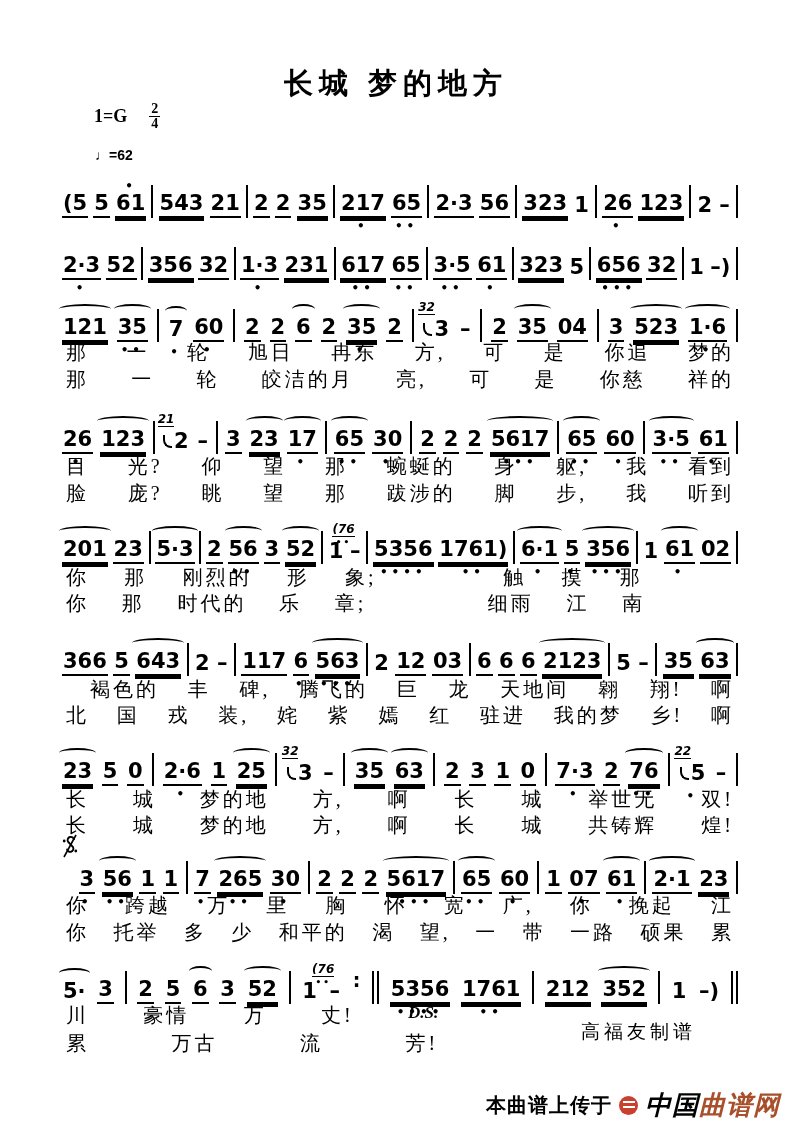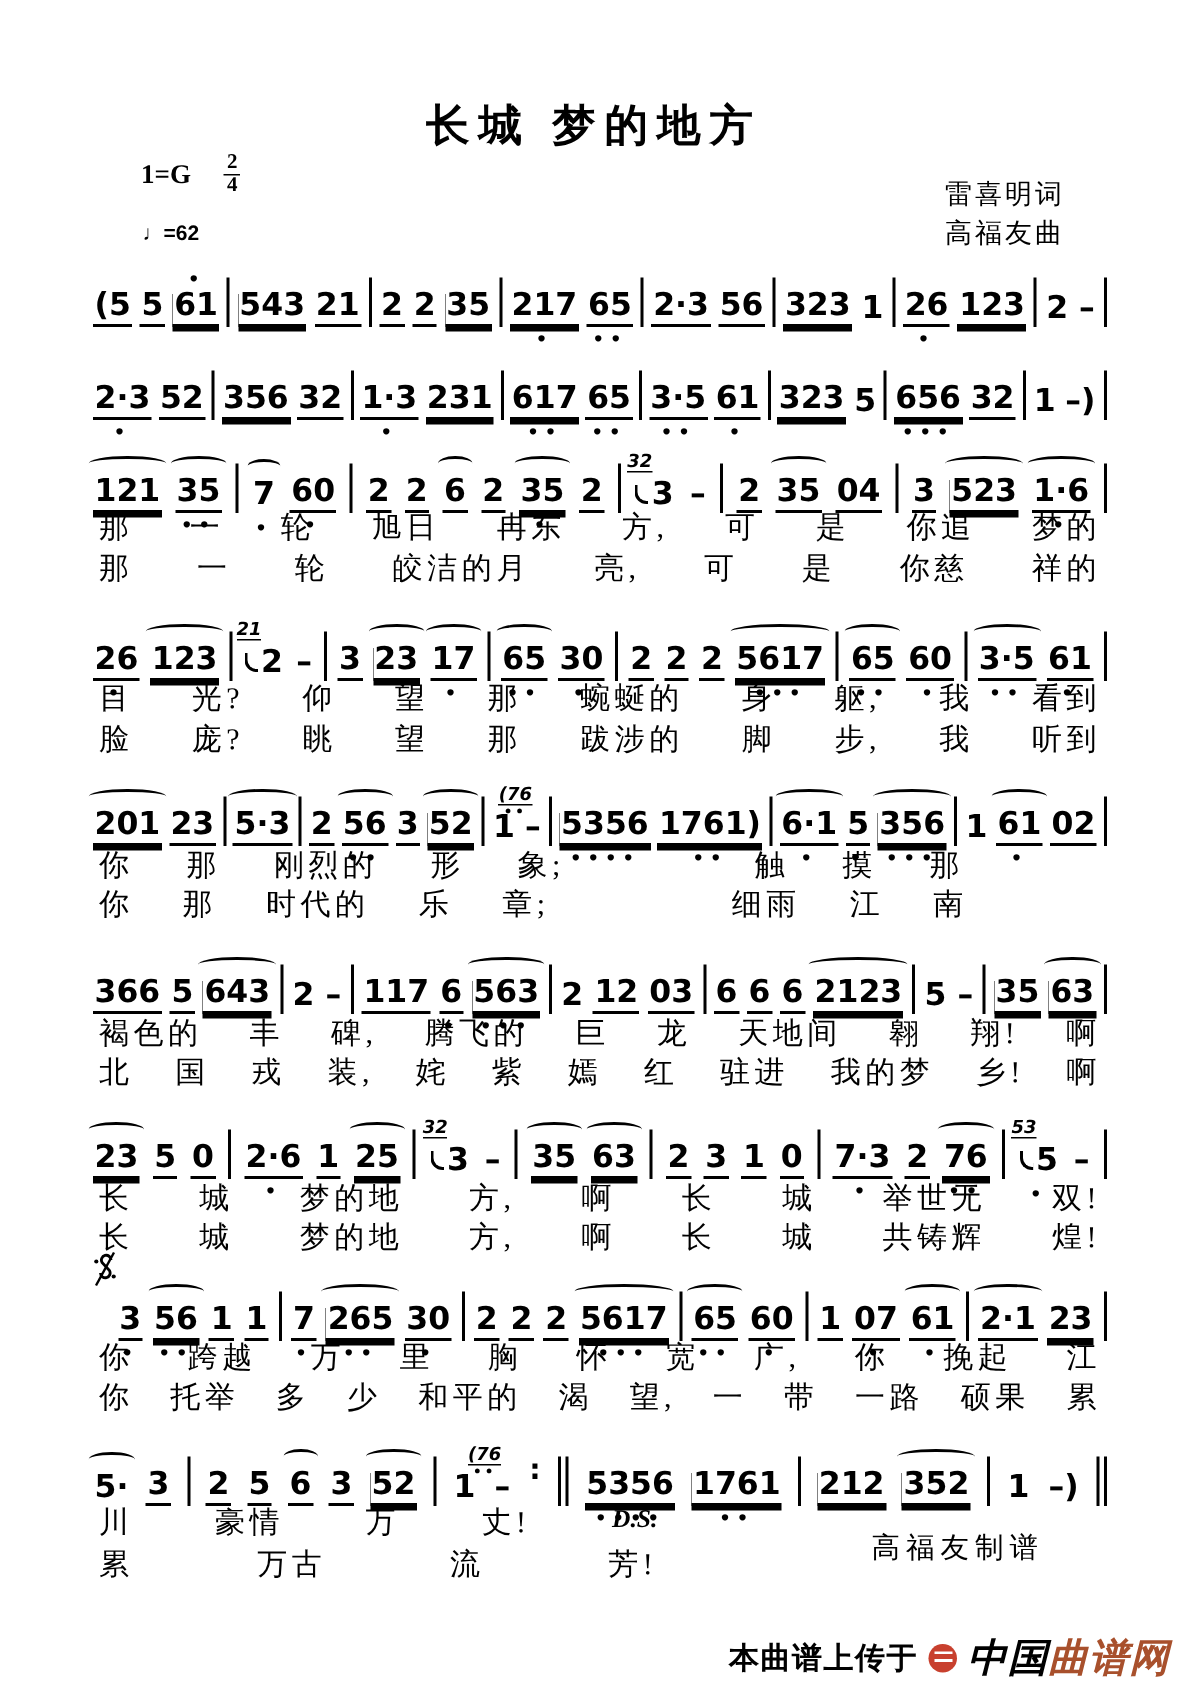--- a/index.html
+++ b/index.html
@@ -68,24 +68,20 @@
 
   <div class="keysig">
     <span>1=G</span>
     <span class="ts">
       <span class="tsn">2</span>
       <span>4</span>
     </span>
   </div>
   <div class="tempo">♩=62</div>
 
-  <div class="credits">
-    <div>雷喜明词</div>
-    <div>高福友曲</div>
-  </div>
 
   <div id="music">
       <div class="system" style="top: 172px;">
         <div class="notes">
           <span class="note u1">(5</span>
           <span class="note u1">5</span>
           <span class="note u2">61<i class="da">•</i></span>
           <span class="barline"></span>
           <span class="note u2">543</span>
           <span class="note u1">21</span>
@@ -317,21 +313,21 @@
           <span class="note u2">2123<i class="arc"></i></span>
           <span class="barline"></span>
           <span class="note">5</span>
           <span class="note">–</span>
           <span class="barline"></span>
           <span class="note u2">35</span>
           <span class="note u2">63<i class="arc"></i></span>
           <span class="barline"></span>
         </div>
       </div>
-      <div class="lyrics" style="top: 678px;">
+      <div class="lyrics" style="top: 678px; margin-left: 24px;">
         <span>褐色的</span>
         <span>丰</span>
         <span>碑,</span>
         <span>腾飞的</span>
         <span>巨</span>
         <span>龙</span>
         <span>天地间</span>
         <span>翱</span>
         <span>翔!</span>
         <span>啊</span>
@@ -368,21 +364,21 @@
           <span class="barline"></span>
           <span class="note u1">2</span>
           <span class="note u1">3</span>
           <span class="note u1">1</span>
           <span class="note u1">0</span>
           <span class="barline"></span>
           <span class="note u1">7·3<i class="db">•</i></span>
           <span class="note u1">2</span>
           <span class="note u2">76<i class="db">••</i><i class="arc"></i></span>
           <span class="barline"></span>
-          <span class="note"><span class="hook"></span>5<i class="db">•</i><i class="grace">53</i></span>
+          <span class="note"><span class="hook"></span>5<i class="db">•</i><i class="grace">22</i></span>
           <span class="note">–</span>
           <span class="barline"></span>
         </div>
       </div>
       <div class="lyrics" style="top: 788px;">
         <span>长</span>
         <span>城</span>
         <span>梦的地</span>
         <span>方,</span>
         <span>啊</span>

